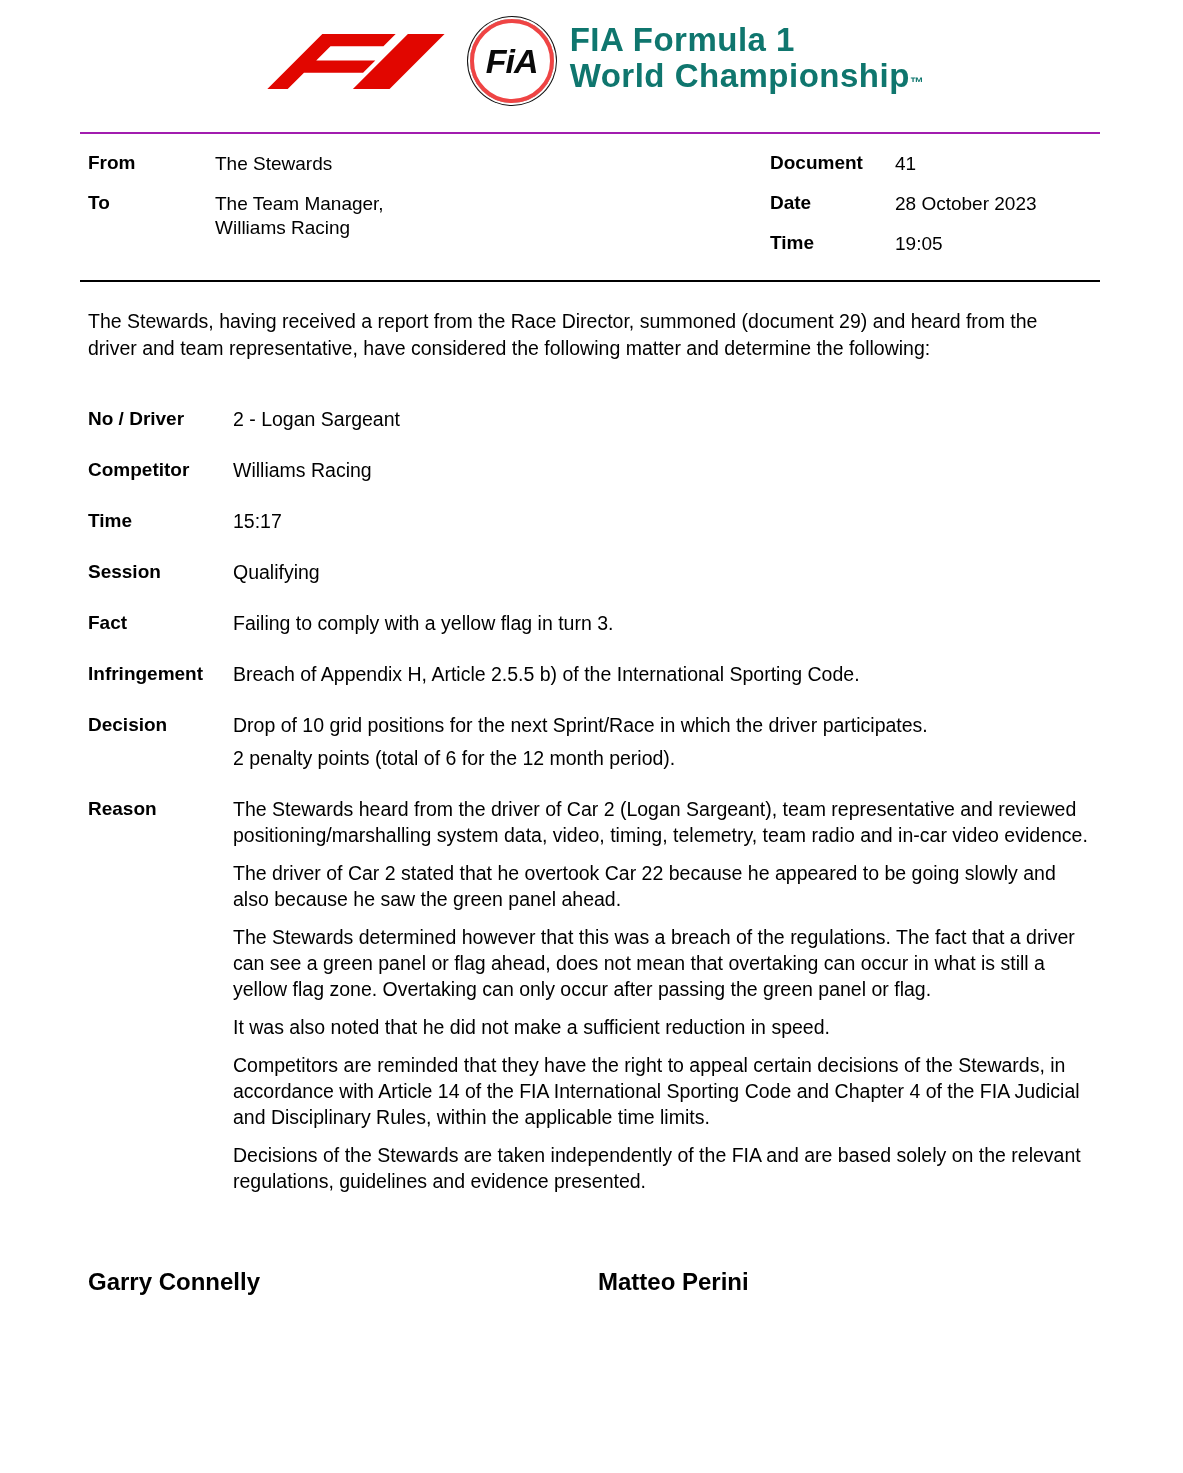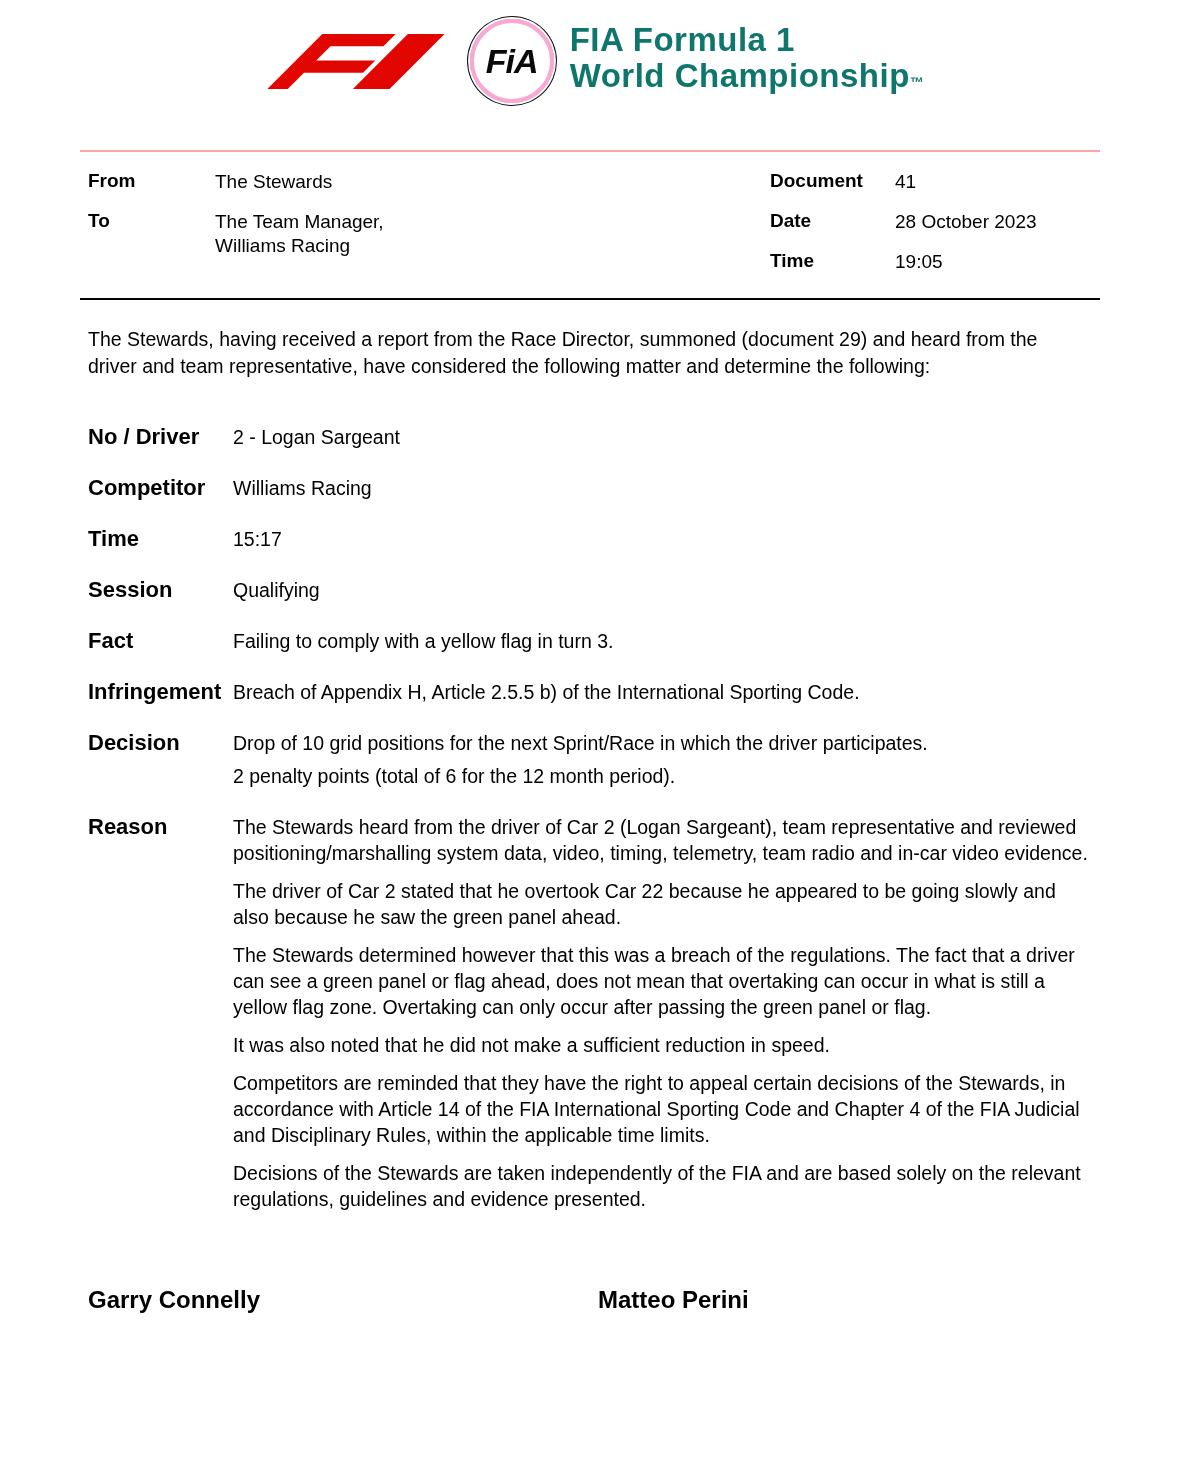--- a/index.html
+++ b/index.html
@@ -18,21 +18,21 @@
     display: flex;
     justify-content: center;
     align-items: center;
     gap: 16px;
     margin-top: 4px;
     height: 86px;
   }
   .f1-logo svg { display: block; }
   .fia-logo {
     width: 84px; height: 84px;
-    border: 4px solid #f9a8d4;
+    border: 4px solid #ef4444;
     border-radius: 50%;
     display: flex; align-items: center; justify-content: center;
     box-shadow: 0 0 0 2px #fff, 0 0 0 3px #111;
   }
   .fia-logo span {
     font-weight: bold;
     font-style: italic;
     font-size: 34px;
     letter-spacing: -1px;
     color: #0a0a0a;
@@ -57,23 +57,23 @@
   }
   .doc-dates {
     text-align: center;
     margin-top: 4px;
     font-size: 21px;
     font-weight: bold;
   }
 
   
   .meta {
-    margin-top: 46px;
+    margin-top: 28px;
     margin-left: -8px;
-    border-top: 2px solid #fca5a5;
+    border-top: 2px solid #a21caf;
     border-bottom: 2px solid #000;
     padding: 18px 0 24px 8px;
     display: flex;
   }
   .meta-left { flex: 1; }
   .meta-right { width: 330px; flex: 0 0 330px; }
   .meta-row { display: flex; margin-bottom: 16px; }
   .meta-row:last-child { margin-bottom: 0; }
   .meta-label { font-weight: bold; font-size: 19px; width: 127px; flex: 0 0 127px; }
   .meta-right .meta-label { width: 125px; flex: 0 0 125px; }
@@ -83,21 +83,21 @@
   .intro {
     margin-top: 26px;
     font-size: 19.5px;
     line-height: 27px;
     max-width: 1000px;
   }
   .fields { margin-top: 44px; }
   .field-row { display: flex; margin-bottom: 25px; }
   .field-label {
     font-weight: bold;
-    font-size: 22px;
+    font-size: 19px;
     width: 145px;
     flex: 0 0 145px;
     line-height: 26px;
   }
   .field-value { font-size: 19.5px; line-height: 26px; max-width: 860px; }
   .field-value p { margin-bottom: 7px; }
   .field-value p:last-child { margin-bottom: 0; }
   .field-row.reason .field-value p { margin-bottom: 12px; }
 
   

